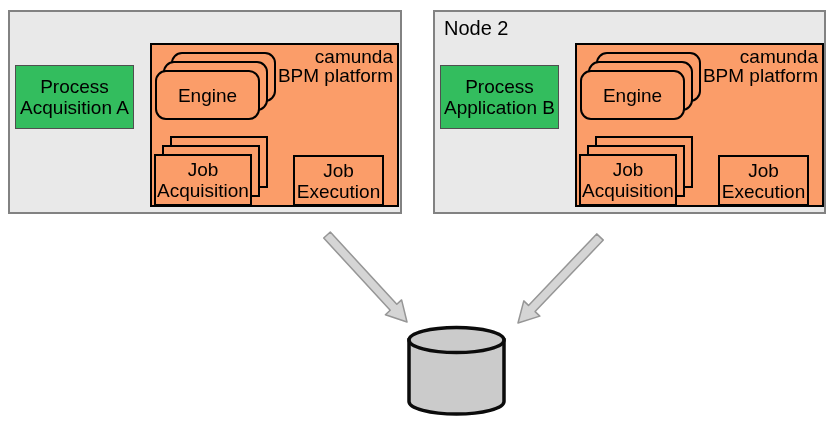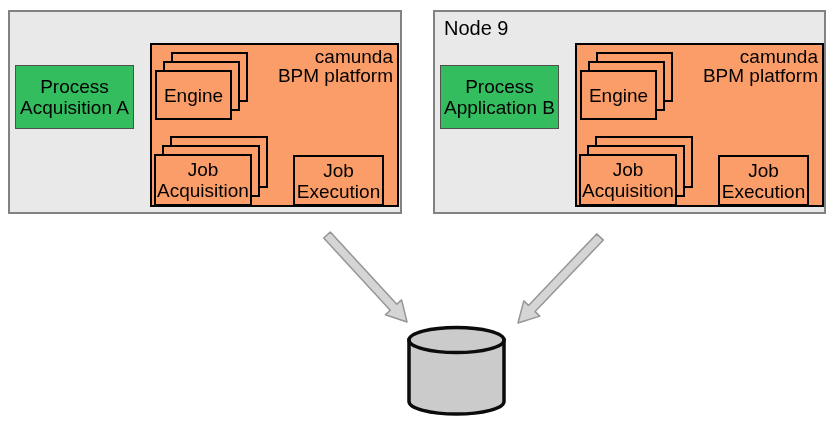--- a/index.html
+++ b/index.html
@@ -27,21 +27,21 @@
   .platform-label{
     position:absolute;top:2px;right:4px;text-align:right;
     font-size:19px;line-height:19px;
   }
   .stack{position:absolute;}
   .stack .layer{
     position:absolute;box-sizing:border-box;background:var(--platform-fill,#fb9d69);
     border:2px solid #000;
   }
   .engine-stack{left:1px;top:7px;width:117px;height:70px;}
-  .engine-stack .layer{width:77px;height:50px;}
+  .engine-stack .layer{width:105px;height:50px;border-radius:11px;}
   .jobacq-stack{left:0px;top:91px;width:118px;height:72px;}
   .jobacq-stack .layer{width:98px;height:52px;}
   .layer.back{left:18px;top:0;}
   .layer.mid{left:10px;top:9px;}
   .layer.front{
     left:2px;top:18px;
     display:flex;flex-direction:column;align-items:center;justify-content:center;
     font-size:19px;line-height:21px;text-align:center;
   }
   .job-execution{
@@ -98,21 +98,21 @@
       </div>
 
       <div class="job-execution">
         <span>Job</span>
         <span>Execution</span>
       </div>
     </div>
   </div>
 
   <div class="node node-2">
-    <div class="node-title">Node 9</div>
+    <div class="node-title">Node 2</div>
 
     <div class="process-app">
       <span>Process</span>
       <span>Application B</span>
     </div>
 
     <div class="platform">
       <div class="platform-label">
         <div>camunda</div>
         <div>BPM platform</div>

